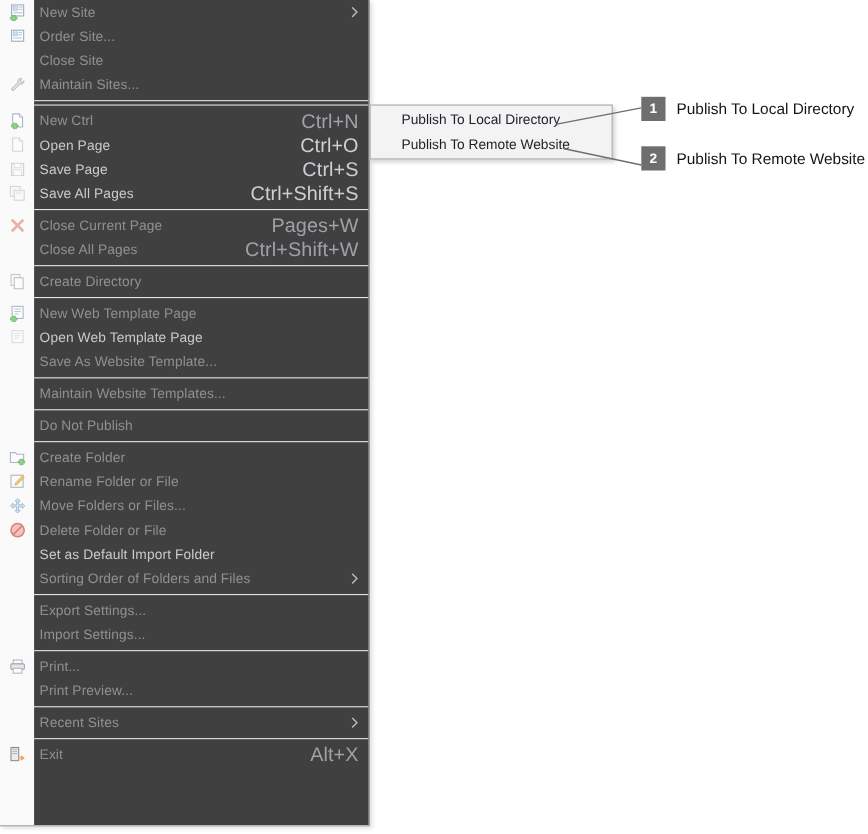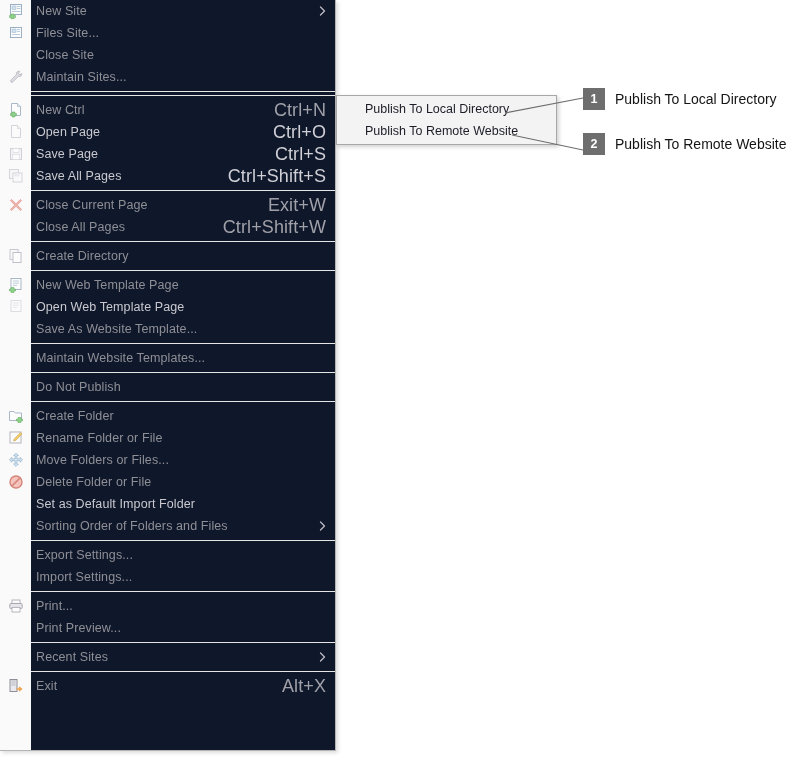--- a/index.html
+++ b/index.html
@@ -16,21 +16,21 @@
     position: relative;
   }
 
   
   #main-menu {
     position: absolute;
     left: 0px;
     top: 0px;
     width: 336px;
     height: 751px;
-    background: #0f172a;
+    background: #404040;
     border-right: 1px solid #b4b4b4;
     border-bottom: 1px solid #b4b4b4;
     box-sizing: border-box;
     box-shadow: 2px 2px 4px rgba(0,0,0,0.14);
     overflow: hidden;
   }
   
   #main-menu .gutter {
     position: absolute;
     left: 0; top: 0;
@@ -192,21 +192,21 @@
       <div class="menu-item">
         <span class="mi-icon">
           <svg width="16" height="16" viewBox="0 0 16 16">
             <rect x="2.5" y="2.5" width="11" height="10" fill="#fdfdfd" stroke="#9bb0c4"></rect>
             <rect x="4" y="4" width="4" height="3.5" fill="#cfe0ef" stroke="#a8bed1" stroke-width=".6"></rect>
             <rect x="9" y="4" width="3" height="1" fill="#b9ccdd"></rect>
             <rect x="9" y="6" width="3" height="1" fill="#b9ccdd"></rect>
             <rect x="4" y="9" width="8" height="1" fill="#b9ccdd"></rect>
           </svg>
         </span>
-        <span class="mi-label">Files Site...</span>
+        <span class="mi-label">Order Site...</span>
       </div>
       <div class="menu-item">
         <span class="mi-icon"></span>
         <span class="mi-label">Close Site</span>
       </div>
       <div class="menu-item">
         <span class="mi-icon">
           <svg width="16" height="16" viewBox="0 0 16 16">
             <path d="M11.5 2.2a2.6 2.6 0 0 0-3 3.4L3.2 10.9a1.3 1.3 0 1 0 1.8 1.8l5.3-5.3a2.6 2.6 0 0 0 3.4-3l-1.7 1.7-1.4-1.4z" fill="#dedee4" stroke="#a9a9b4" stroke-width=".7"></path>
           </svg>
@@ -259,21 +259,21 @@
         <span class="mi-shortcut">Ctrl+Shift+S</span>
       </div>
       <div class="separator"></div>
       <div class="menu-item">
         <span class="mi-icon">
           <svg width="16" height="16" viewBox="0 0 16 16">
             <path d="M3.6 2.4l4.4 4.4 4.4-4.4 1.2 1.2L9.2 8l4.4 4.4-1.2 1.2L8 9.2l-4.4 4.4-1.2-1.2L6.8 8 2.4 3.6z" fill="#f0b4ab" stroke="#d98d82" stroke-width=".6"></path>
           </svg>
         </span>
         <span class="mi-label">Close Current Page</span>
-        <span class="mi-shortcut">Exit+W</span>
+        <span class="mi-shortcut">Pages+W</span>
       </div>
       <div class="menu-item">
         <span class="mi-icon"></span>
         <span class="mi-label">Close All Pages</span>
         <span class="mi-shortcut">Ctrl+Shift+W</span>
       </div>
       <div class="separator"></div>
       <div class="menu-item">
         <span class="mi-icon">
           <svg width="16" height="16" viewBox="0 0 16 16">

